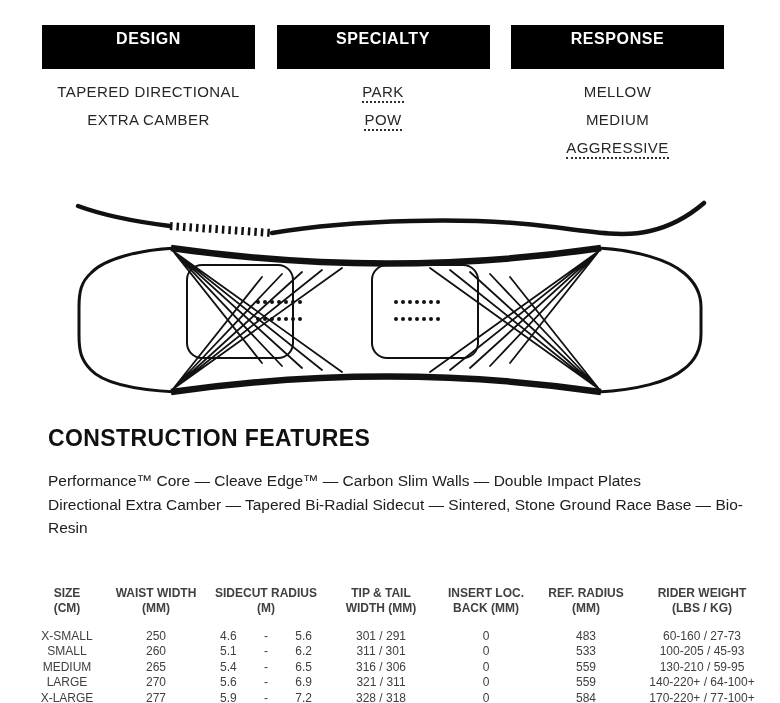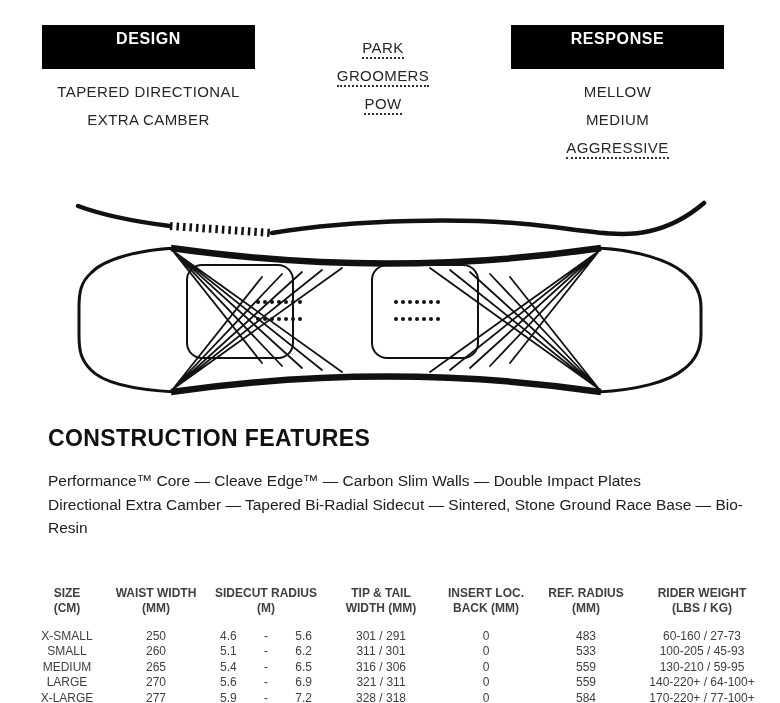--- a/index.html
+++ b/index.html
@@ -53,26 +53,24 @@
       <div class="attr-value">
         <span class="value-text plain">TAPERED DIRECTIONAL</span>
       </div>
         <div class="attr-value">
         <span class="value-text plain">EXTRA CAMBER</span>
       </div>
     </div>
   </div>
 
   <div class="attr-col">
+    <div class="attr-bar">SPECIALTY</div>
     <div class="attr-values">
       <div class="attr-value">
         <span class="value-text underlined">PARK</span>
-      </div>
-        <div class="attr-value">
-        <span class="value-text underlined">GROOMERS</span>
       </div>
         <div class="attr-value">
         <span class="value-text underlined">POW</span>
       </div>
     </div>
   </div>
 
   <div class="attr-col">
     <div class="attr-bar">RESPONSE</div>
     <div class="attr-values">

